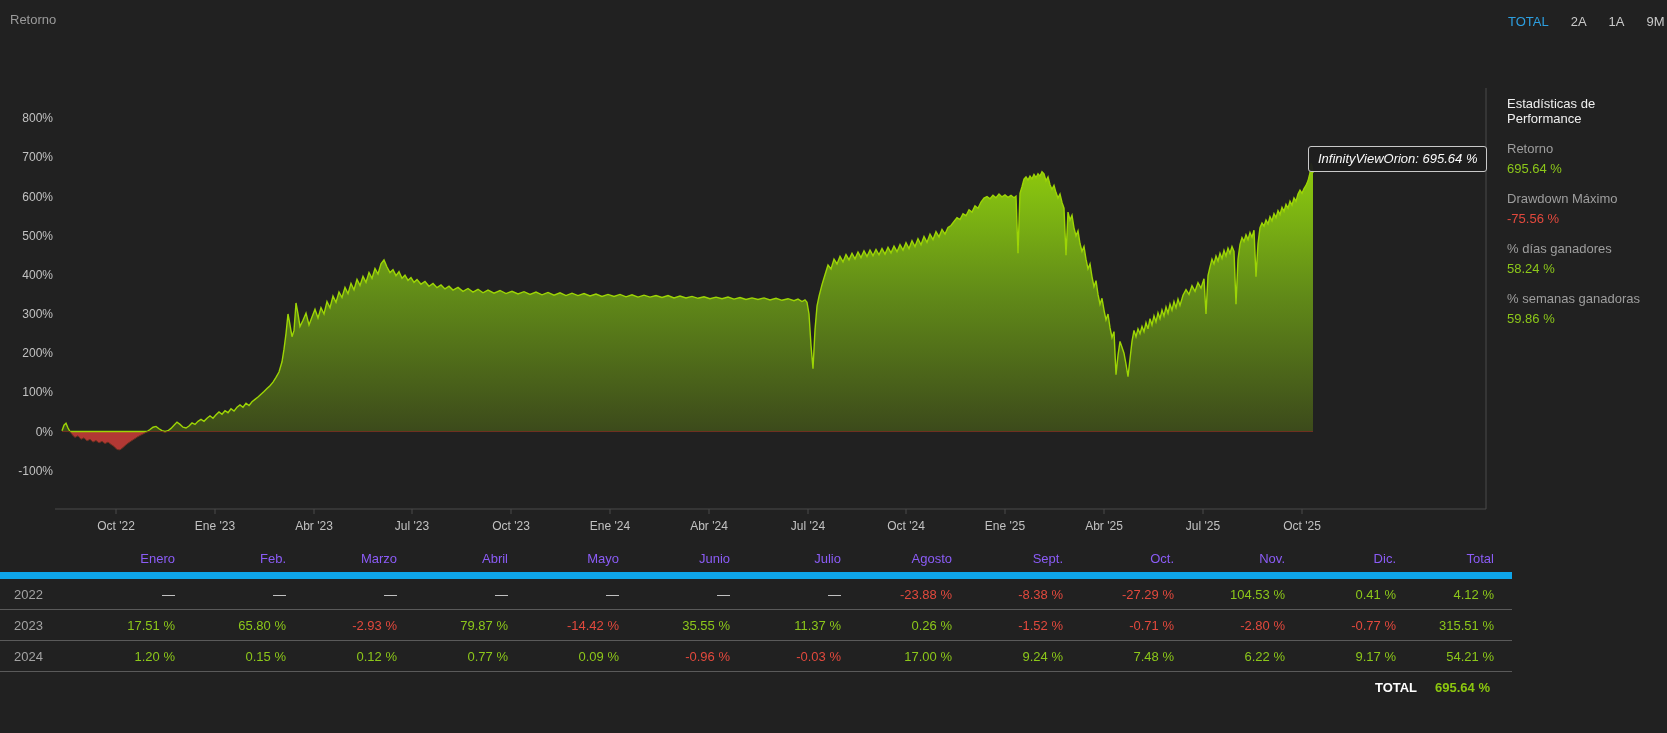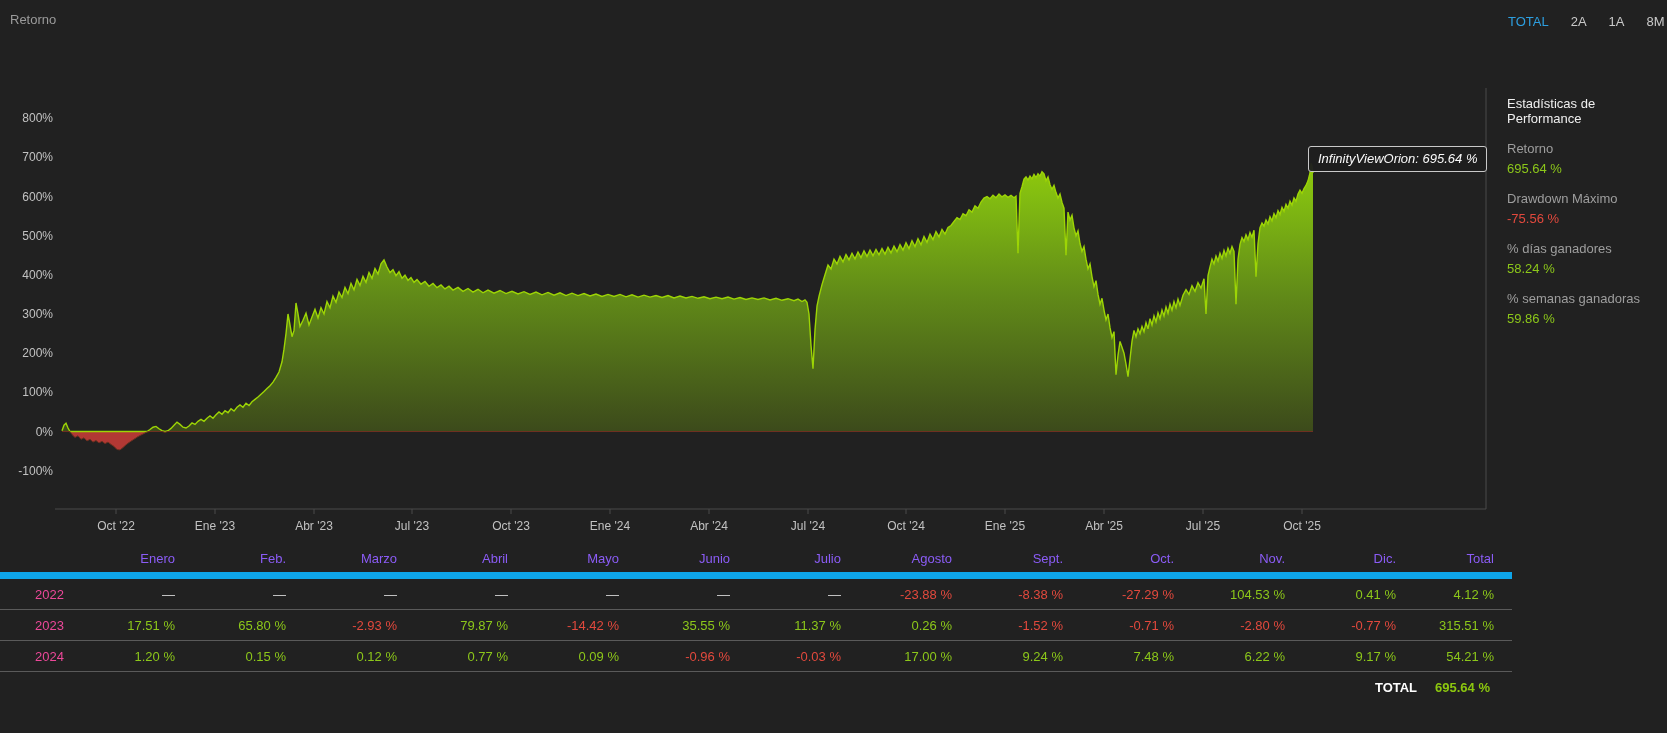--- a/index.html
+++ b/index.html
@@ -25,41 +25,41 @@
   .tooltip{position:absolute;left:1308px;top:146px;height:18px;padding:3px 9px;
            border:1px solid #c9c9c9;border-radius:3px;background:rgba(30,30,30,0.96);
            color:#fafafa;font-size:13px;line-height:18px;white-space:nowrap;z-index:5;font-style:italic;}
   
   table.returns{position:absolute;left:0;top:545px;width:1512px;border-collapse:collapse;
                 table-layout:fixed;font-size:13px;color:#ededed;}
   table.returns th{font-weight:400;color:#8b5cf6;text-align:right;height:27px;
                    border-bottom:7px solid #0ea5e9;padding:0;}
   table.returns th.year-col{text-align:left;}
   table.returns td{text-align:right;height:30px;border-bottom:1px solid #5a5a5a;padding:0;}
-  table.returns td.year{text-align:right;padding-left:14px;color:#ec4899;}
+  table.returns td.year{text-align:left;padding-left:14px;color:#a3a3a3;}
   table.returns td.dash{color:#d6d6d6;}
   table.returns td.last, table.returns th.last{padding-right:18px;}
   tfoot td{border-bottom:none !important;}
   .total-row-inner{display:flex;justify-content:flex-end;align-items:center;gap:18px;
                    padding-right:22px;height:30px;}
   .total-row-label{color:#ffffff;font-weight:bold;font-size:13px;}
   .total-row-value{color:#8cc70f;font-weight:bold;font-size:13px;}
 </style>
 </head>
 <body>
 
 <div class="screen">
 
   <span class="chart-title">Retorno</span>
 
   <div class="tabs">
       <span class="tab active">TOTAL</span>
       <span class="tab">2A</span>
       <span class="tab">1A</span>
-      <span class="tab">8M</span>
+      <span class="tab">9M</span>
     </div>
 
   <div class="chart-wrap">
     <svg id="chart-svg" width="1500" height="540" viewBox="0 0 1500 540">
         <defs>
           <linearGradient id="areaGrad" gradientUnits="userSpaceOnUse" x1="0" y1="120" x2="0" y2="431.5">
             <stop offset="0" stop-color="#a2db03"></stop>
             <stop offset="0.25" stop-color="#82bc11"></stop>
             <stop offset="0.55" stop-color="#628c18"></stop>
             <stop offset="1" stop-color="#3c4a1b"></stop>

